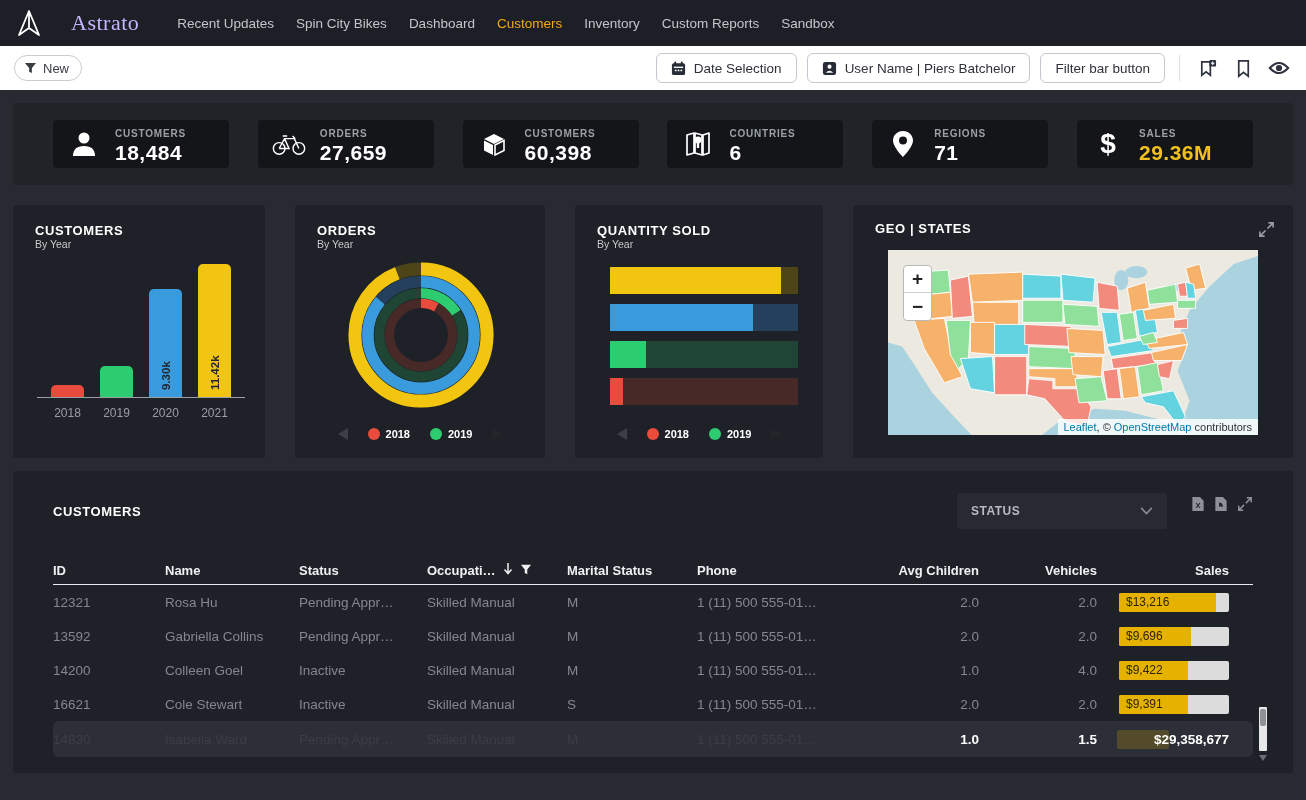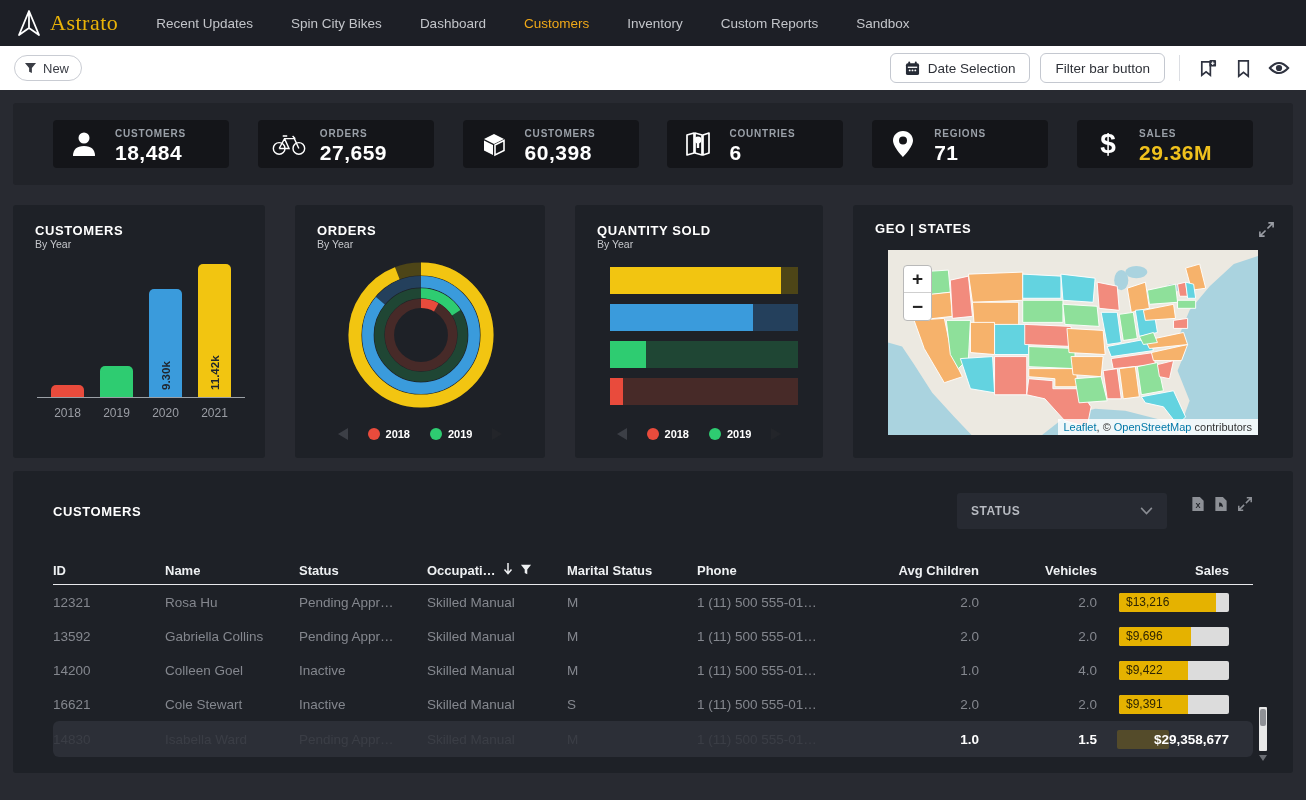--- a/index.html
+++ b/index.html
@@ -2,22 +2,22 @@
 <html><head>
 <meta charset="utf-8">
 <style>
   * { margin:0; padding:0; box-sizing:border-box; }
   html,body { width:1306px; height:800px; overflow:hidden; }
   body { font-family:"Liberation Sans", sans-serif; background:#26282f; }
 
   
   .topnav { height:46px; background:#1d1f26; display:flex; align-items:center; padding:0 16px; }
   .brand { display:flex; align-items:center; gap:8px; margin-right:38px; }
-  .brand-word { font-family:"Liberation Serif", serif; font-size:22px; color:#eab308; letter-spacing:.5px; }
-  .nav-items { display:flex; gap:38px; }
+  .brand-word { font-family:"Liberation Serif", serif; font-size:22px; color:#c4b5fd; letter-spacing:.5px;margin-left:21px; }
+  .nav-items { display:flex; gap:22px; }
   .nav-item { font-size:13.5px; color:#c3c5ca; cursor:pointer; text-decoration:none; }
   .nav-item.active { color:#f0a818; }
 
   
   .toolbar { height:44px; background:#ffffff; display:flex; align-items:center; padding:0 14px; }
   .pill { display:flex; align-items:center; gap:6px; border:1px solid #c9ccd3; border-radius:13px;
           height:26px; padding:0 12px 0 9px; font-size:13px; color:#3a3d45; background:#fff; cursor:pointer; }
   .toolbar-right { margin-left:auto; display:flex; align-items:center; gap:10px; }
   .tb-btn { display:flex; align-items:center; gap:8px; border:1px solid #c4c8d0; border-radius:6px;
             height:30px; padding:0 14px; font-size:13.5px; color:#2e3138; background:#fff; cursor:pointer; }
@@ -141,20 +141,28 @@
       <svg width="15" height="15" viewBox="0 0 16 16">
         <rect x="1" y="2.5" width="14" height="12.5" rx="2" fill="#262b36"></rect>
         <rect x="3.5" y="0.5" width="2" height="4" rx="1" fill="#262b36"></rect>
         <rect x="10.5" y="0.5" width="2" height="4" rx="1" fill="#262b36"></rect>
         <rect x="3" y="6" width="10" height="1.4" fill="#fff"></rect>
         <circle cx="5" cy="10" r="1" fill="#fff"></circle>
           <circle cx="8" cy="10" r="1" fill="#fff"></circle>
           <circle cx="11" cy="10" r="1" fill="#fff"></circle>
       </svg>
       <span>Date Selection</span>
+    </button>
+    <button class="tb-btn">
+      <svg width="15" height="15" viewBox="0 0 16 16">
+        <rect x="1" y="1" width="14" height="14" rx="2.5" fill="#262b36"></rect>
+        <circle cx="8" cy="6" r="2.2" fill="#fff"></circle>
+        <path d="M4 12.5 Q8 8.5 12 12.5 Z" fill="#fff"></path>
+      </svg>
+      <span>User Name | Piers Batchelor</span>
     </button>
     <button class="tb-btn">
       <span>Filter bar button</span>
     </button>
     <div class="tb-divider"></div>
     <div class="tb-icon">
       <svg width="19" height="19" viewBox="0 0 20 20">
         <path d="M4 3 H13 V17 L8.5 13.5 L4 17 Z" fill="none" stroke="#2f3340" stroke-width="1.8"></path>
         <rect x="12" y="1" width="7" height="7" rx="1" fill="#2f3340"></rect>
         <path d="M15.5 2.7 V6.3 M13.7 4.5 H17.3" stroke="#fff" stroke-width="1.2"></path>

